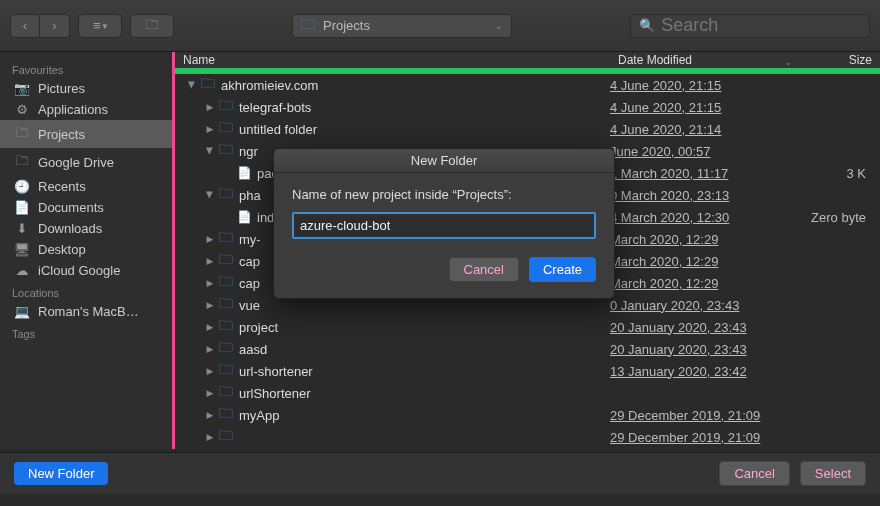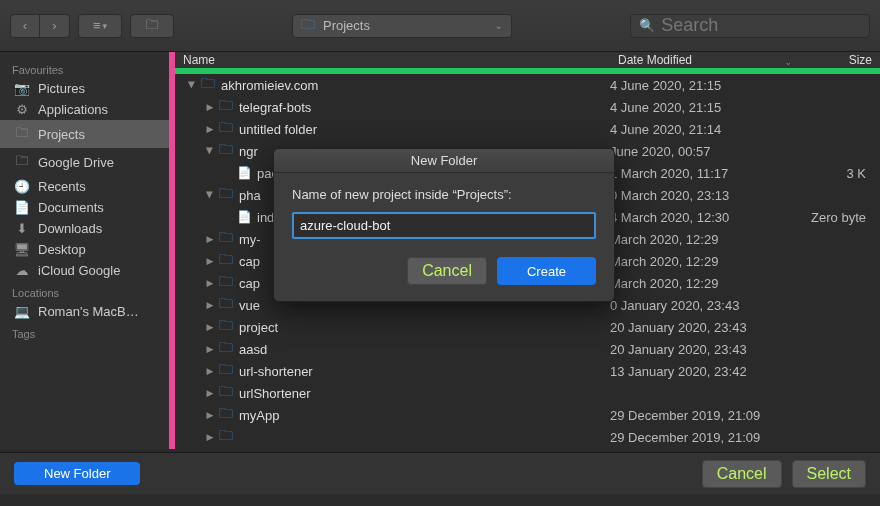--- a/index.html
+++ b/index.html
@@ -15,48 +15,48 @@
   .view-btn { width: 44px; }
   .action-btn { width: 44px; }
   .toolbar-center { flex: 1; display: flex; justify-content: center; }
   .path-pill { background: #4a4a4a; border: 1px solid #2b2b2b; border-radius: 4px; height: 24px; width: 220px; display: flex; align-items: center; padding: 0 8px; gap: 6px; color: #bbb; }
   .path-pill .chev-updown { margin-left: auto; color: #888; font-size: 10px; }
   .search-pill { background: #3c3c3c; border: 1px solid #2b2b2b; border-radius: 4px; height: 24px; width: 240px; display: flex; align-items: center; padding: 0 8px; gap: 6px; color: #777; }
   .search-pill input { background: transparent; border: none; outline: none; color: #ccc; width: 100%; font-size: 18px; }
 
   
   .main { display: flex; height: 397px; }
-  .sidebar { width: 175px; background: #2e2e2e; border-right: 6px solid #ec4899; padding: 6px 0; overflow: hidden; }
+  .sidebar { width: 175px; background: #2e2e2e; border-right: 3px solid #ec4899; padding: 6px 0; overflow: hidden; }
   .side-header { color: #8a8a8a; font-size: 11px; padding: 6px 12px 2px; }
   .side-item { display: flex; align-items: center; gap: 8px; padding: 3px 14px; color: #ccc; border-radius: 0; }
   .side-item.selected { background: #5a5a5a; }
   .side-icon { width: 16px; color: #9a9a9a; display: inline-flex; justify-content: center; }
 
   .content { flex: 1; display: flex; flex-direction: column; }
   .col-headers { display: flex; background: #333; border-bottom: 6px solid #22c55e; color: #ddd; font-size: 12px; height: 22px; align-items: center; }
   .col-headers > div { padding: 0 8px; }
   .col-name { flex: 1; }
   .col-date { width: 190px; display:flex; align-items:flex-end; justify-content:space-between; }
   .col-size { width: 80px; text-align: right; padding-right: 14px; }
 
   .file-list { flex: 1; overflow: hidden; background: #2a2a2a; }
   .row { display: flex; align-items: center; height: 22px; color: #ddd; }
   .row .c-name { flex: 1; display: flex; align-items: center; gap: 4px; padding-left: 8px; }
-  .row .c-date { width: 190px; color: #bbb; }
+  .row .c-date { width: 190px; color: #bbb; text-decoration: underline; }
   .row .c-size { width: 80px; text-align: right; padding-right: 14px; color: #bbb; }
   .disclosure { width: 10px; color: #888; font-size: 9px; display:inline-block; text-align:center; }
   .disclosure.open { transform: rotate(90deg); }
   .folder-glyph { color: #3b8fd6; font-size: 14px; width:16px; display:inline-block; }
   .file-glyph { color: #bbb; font-size: 12px; width:16px; display:inline-block; }
   .clipped { overflow: hidden; white-space: nowrap; }
 
   
   .footer { position: absolute; bottom: 12px; left: 0; right: 0; height: 42px; border-top: 1px solid #1a1a1a; background: #333; display: flex; align-items: center; padding: 0 14px; gap: 10px; }
-  .btn-primary { background: #1a73e8; color: #fff; border: none; border-radius: 4px; padding: 4px 30px; font-size: 13px; }
-  .btn-default { background: #5a5a5a; color: #bef264; border: 1px solid #444; border-radius: 4px; padding: 4px 14px; font-size: 16px; }
+  .btn-primary { background: #1a73e8; color: #fff; border: none; border-radius: 4px; padding: 4px 14px; font-size: 13px; }
+  .btn-default { background: #5a5a5a; color: #f9a8d4; border: 1px solid #444; border-radius: 4px; padding: 4px 14px; font-size: 13px; }
   .footer .spacer { flex: 1; }
 
   
   .modal-backdrop { position: absolute; left: 273px; top: 148px; width: 342px; background: #3c3c3c; border: 1px solid #222; border-radius: 6px; box-shadow: 0 10px 30px rgba(0,0,0,0.6); overflow:hidden; }
   .modal-title { background: linear-gradient(#4a4a4a,#3e3e3e); text-align:center; padding: 4px 0; color:#ddd; font-size:13px; border-bottom:1px solid #2a2a2a; }
   .modal-body { padding: 14px 18px 16px; }
   .modal-label { color:#ddd; margin-bottom:10px; }
   .modal-input { width:100%; background:#2d2d2d; border:2px solid #3b8fd6; border-radius:2px; padding:4px 6px; color:#eee; font-size:13px; outline:none; }
   .modal-actions { display:flex; justify-content:flex-end; gap:10px; margin-top:18px; }
 </style>

